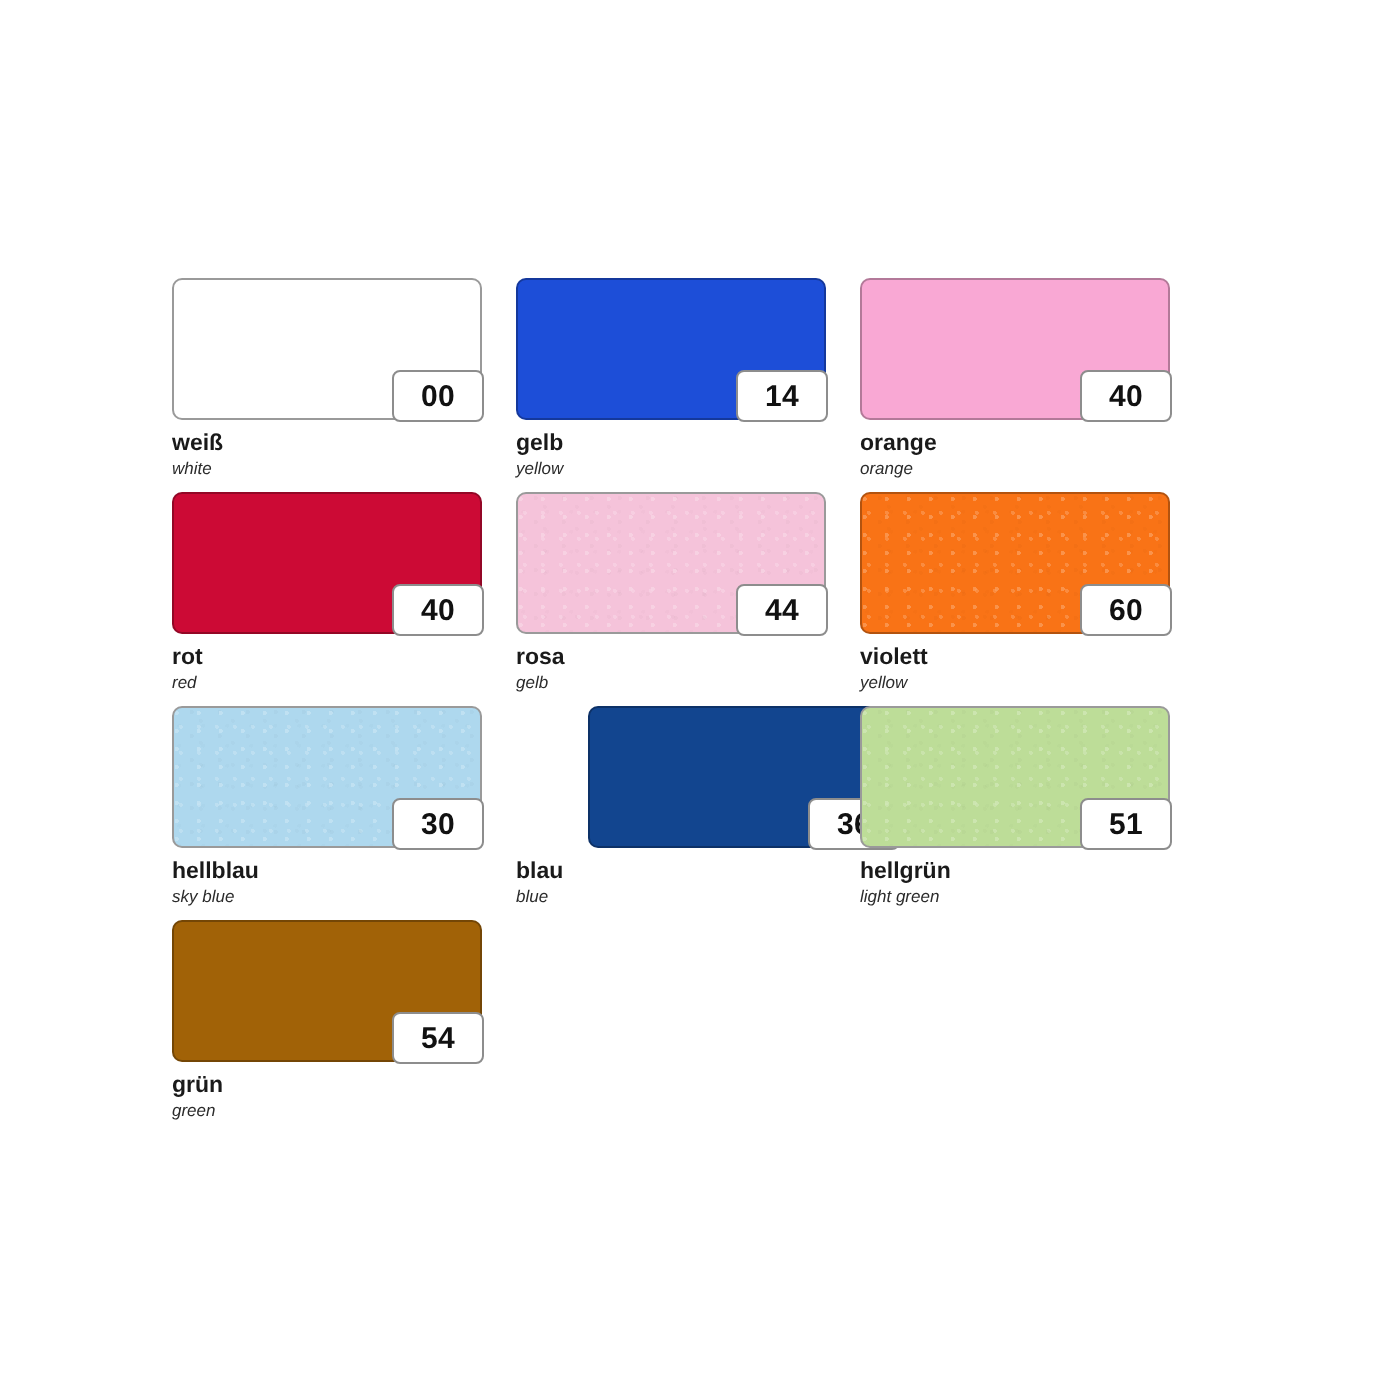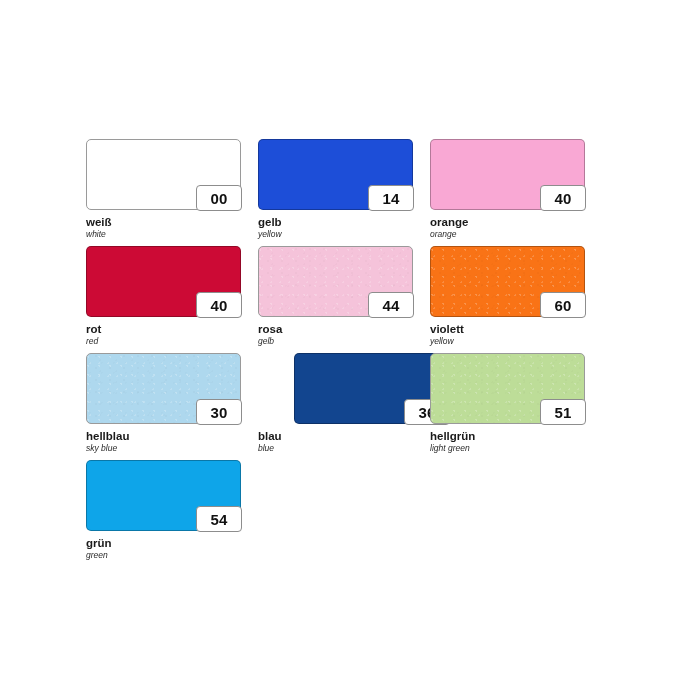--- a/index.html
+++ b/index.html
@@ -174,20 +174,20 @@
       </div>
       <div class="swatch-cell">
         <div class="swatch-chip is-light" style="background: rgb(189, 221, 152);">
           <div class="texture"></div>
           <div class="swatch-badge">51</div>
         </div>
         <div class="swatch-label-de">hellgrün</div>
         <div class="swatch-label-en">light green</div>
       </div>
       <div class="swatch-cell">
-        <div class="swatch-chip" style="background: #0ea5e9;">
+        <div class="swatch-chip" style="background: #a16207;">
           <div class="swatch-badge">54</div>
         </div>
         <div class="swatch-label-de">grün</div>
         <div class="swatch-label-en">green</div>
       </div>
     </div>
 </div>
 
 </body></html>

